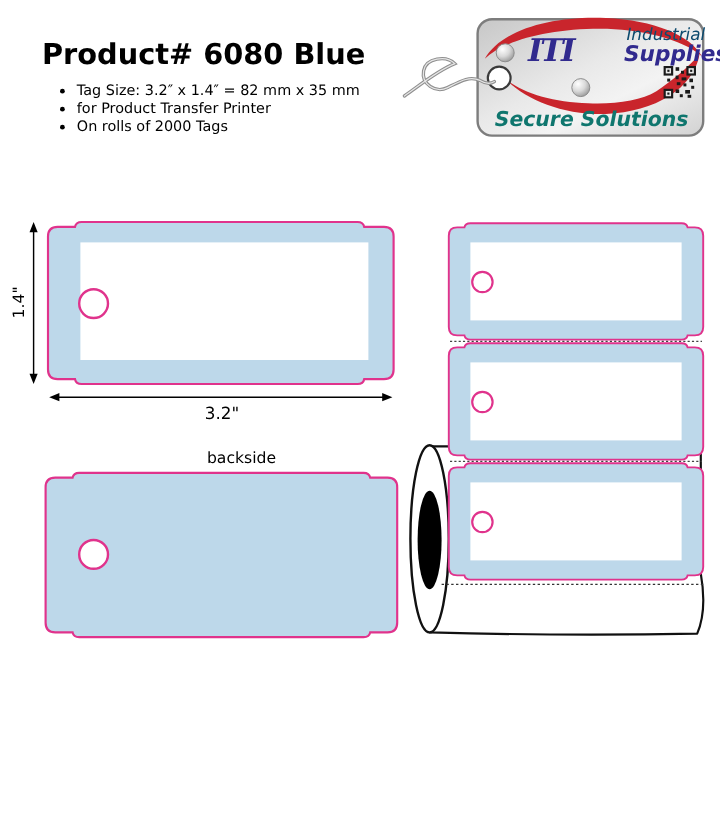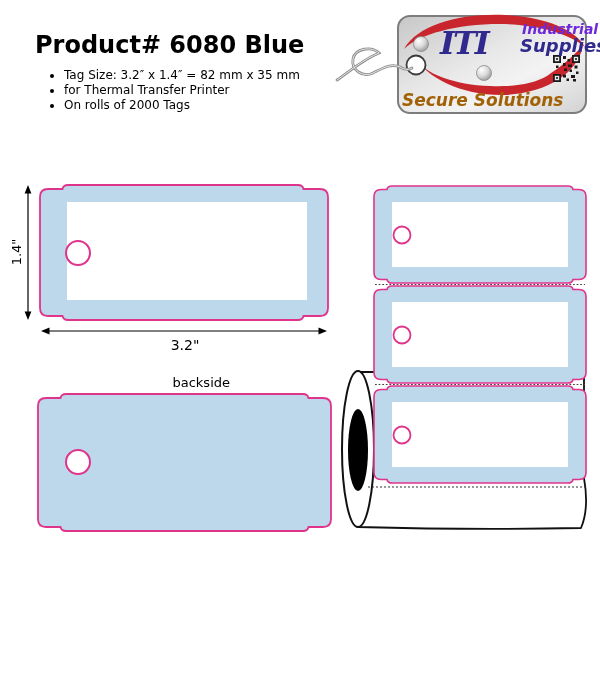--- a/index.html
+++ b/index.html
@@ -13,31 +13,31 @@
   }
   #bullet-list{
     left:35px;top:52px;margin:16px;padding-left:13px;list-style:disc outside;
     font-size:12px;line-height:15px;
   }
   #bullet-list li{margin:0 0 0 0;}
   svg.layer{position:absolute;left:0;top:0;}
   
   .logo-iti{
     left:440px;top:24px;font-family:"DejaVu Serif",serif;font-style:italic;
-    font-weight:bold;font-size:32px;line-height:38px;color:#312a8e;letter-spacing:-2px;
+    font-weight:bold;font-size:26px;line-height:38px;color:#312a8e;letter-spacing:-2px;
   }
   .logo-industrial{
-    left:522px;top:21px;font-style:italic;font-weight:bold;font-size:14px;color:#6d28d9;
+    left:522px;top:21px;font-style:italic;font-weight:normal;font-size:14px;color:#0c4a6e;
   }
   .logo-supplies{
     left:520px;top:35px;font-style:italic;font-weight:bold;font-size:18px;color:#312a8e;
   }
   .logo-tagline{
-    left:402px;top:90px;width:182px;text-align:left;font-style:italic;
-    font-weight:bold;font-size:17px;color:#a16207;
+    left:402px;top:90px;width:182px;text-align:center;font-style:italic;
+    font-weight:bold;font-size:17px;color:#0f766e;
   }
   
   .dim-height{
     left:-3px;top:244px;width:40px;height:16px;text-align:center;
     font-size:13px;transform:rotate(-90deg);
   }
   .dim-width{
     left:150px;top:337px;width:70px;text-align:center;font-size:14px;
   }
   .backside-label{
@@ -168,21 +168,21 @@
       <path d="M 337,80 C 350,71 364,59 379,53 C 372,46 355,48 353,59
                C 351,70 363,78 373,73 C 383,68 391,63 400,67 C 405,70 409,70 412,68" stroke="#e6e6e6" stroke-width="1"></path>
     </g>
   </g>
 </svg>
 
 <div class="abs" id="page-title">Product# 6080 Blue</div>
 
 <ul class="abs" id="bullet-list">
   <li>Tag Size: 3.2″ x 1.4″ = 82 mm x 35 mm</li>
-  <li>for Thermal Transfer Printer</li>
+  <li>for Product Transfer Printer</li>
   <li>On rolls of 2000 Tags</li>
 </ul>
 
 <div class="abs logo-iti">ITI</div>
 <div class="abs logo-industrial">Industrial</div>
 <div class="abs logo-supplies">Supplies</div>
 <div class="abs logo-tagline">Secure Solutions</div>
 
 <div class="abs dim-height">1.4"</div>
 <div class="abs dim-width">3.2"</div>

